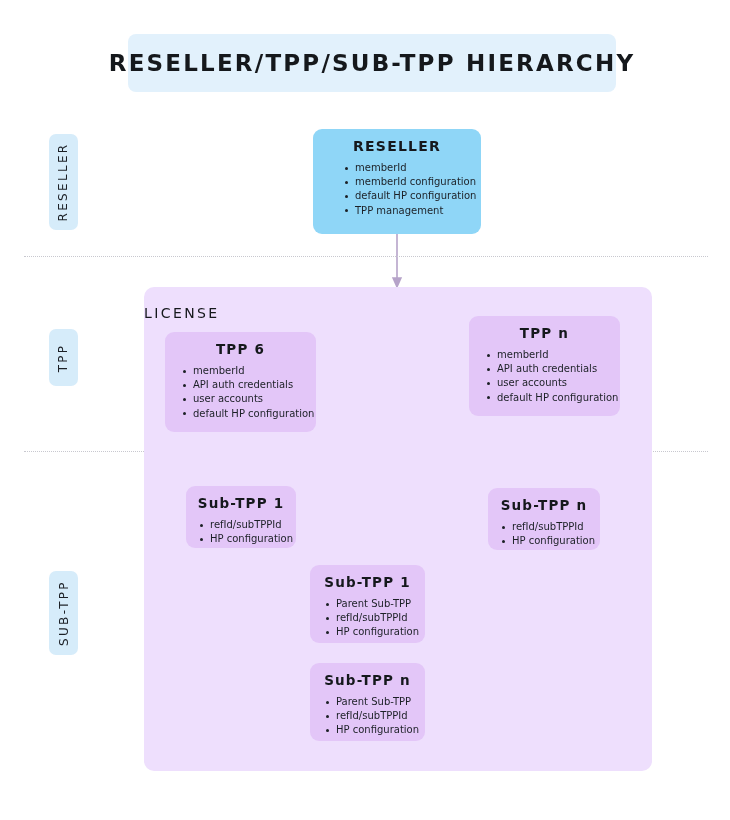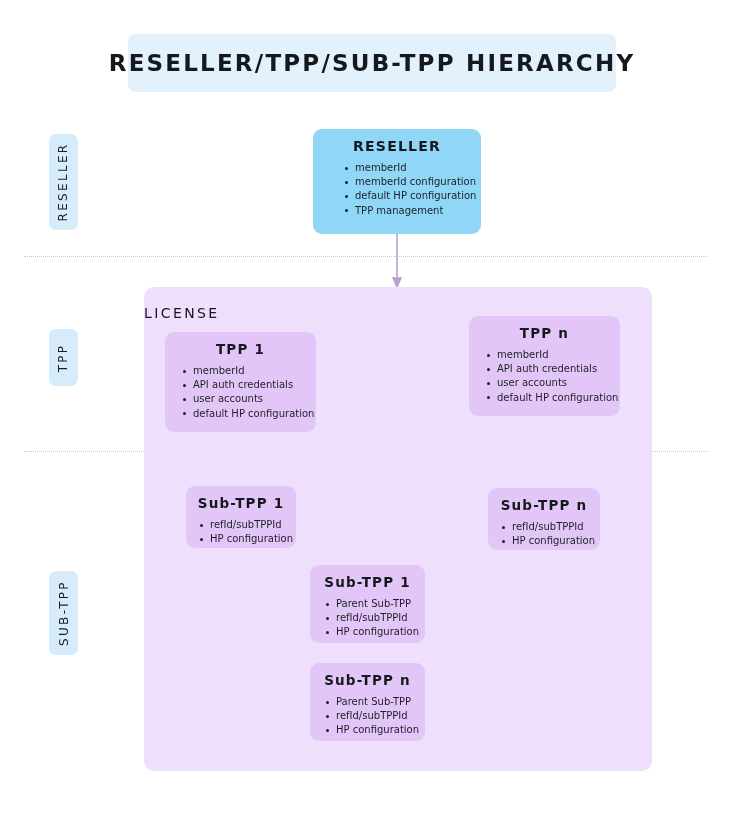--- a/index.html
+++ b/index.html
@@ -207,21 +207,21 @@
   <div class="node-title">RESELLER</div>
   <ul>
       <li>memberId</li>
       <li>memberId configuration</li>
       <li>default HP configuration</li>
       <li>TPP management</li>
     </ul>
 </div>
 
 <div class="node node-purple" id="node-tpp-1">
-  <div class="node-title">TPP  1</div>
+  <div class="node-title">TPP  6</div>
   <ul>
       <li>memberId</li>
       <li>API auth credentials</li>
       <li>user accounts</li>
       <li>default HP configuration</li>
     </ul>
 </div>
 
 <div class="node node-purple" id="node-tpp-n">
   <div class="node-title">TPP  n</div>

